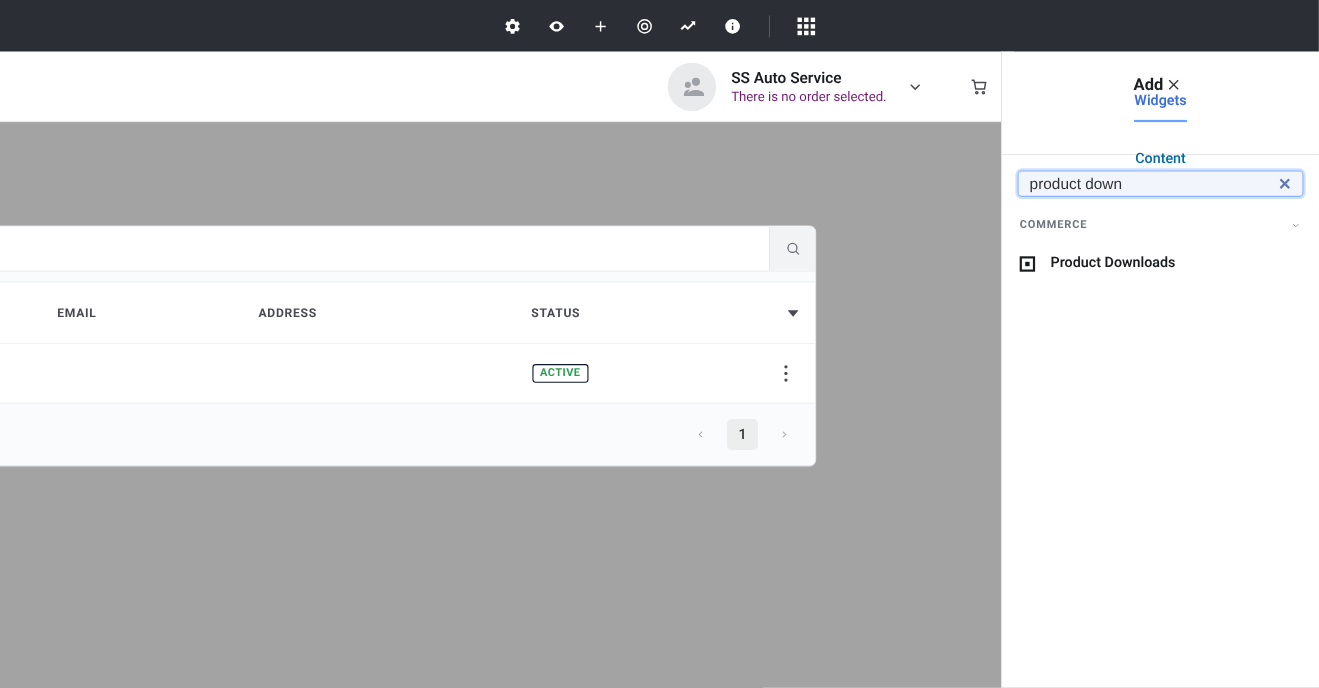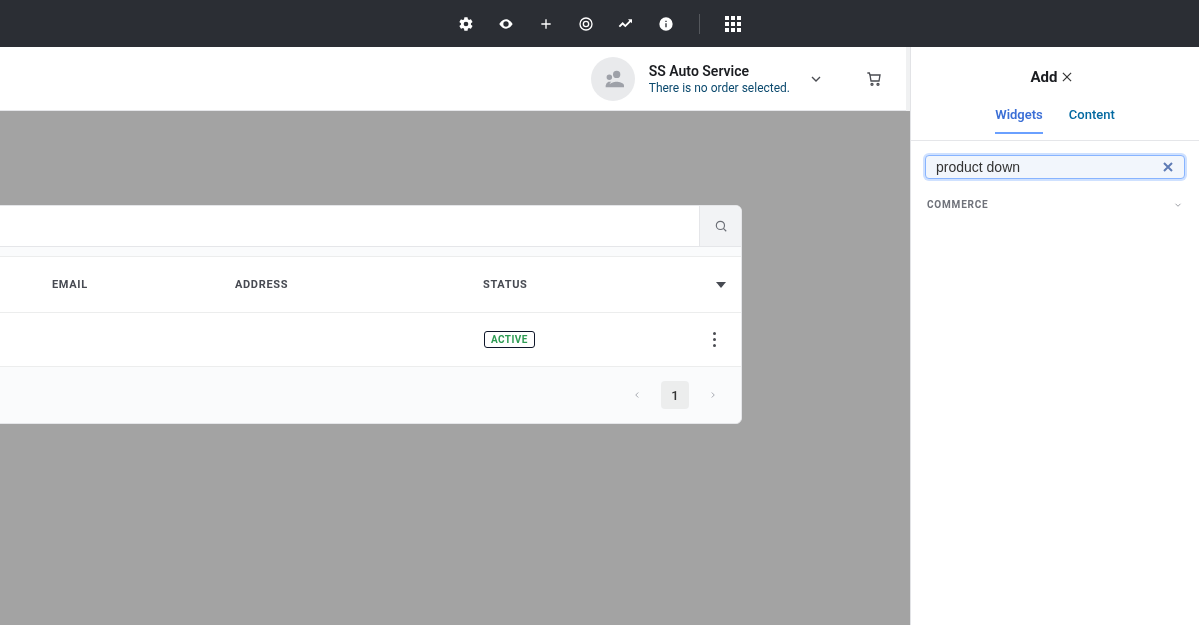--- a/index.html
+++ b/index.html
@@ -13,21 +13,21 @@
     .grid-dots { display: grid; grid-template-columns: repeat(3, 4px); grid-template-rows: repeat(3, 4px); gap: 2px; }
     .grid-dots span { background: #fff; width: 4px; height: 4px; }
 
     
     .header-strip { height: 64px; background: #ffffff; border-bottom: 1px solid #e5e6e9; display: flex; align-items: center; padding: 0 20px; }
     .header-strip .spacer { flex: 1; }
     .account { display: flex; align-items: center; gap: 14px; }
     .avatar { width: 44px; height: 44px; border-radius: 50%; background: #e9eaec; display: flex; align-items: center; justify-content: center; }
     .avatar svg { width: 22px; height: 22px; fill: #9ea1a8; }
     .account-text .name { font-size: 14px; font-weight: 600; color: #1b1d21; }
-    .account-text .sub { font-size: 12px; color: #0c4a6e; margin-top: 2px; }
+    .account-text .sub { font-size: 12px; color: #701a75; margin-top: 2px; }
     .chevron-btn, .cart-btn { width: 24px; height: 24px; display: flex; align-items: center; justify-content: center; cursor: pointer; }
     .chevron-btn svg, .cart-btn svg { width: 16px; height: 16px; fill: none; stroke: #4a4c52; stroke-width: 2; }
 
     
     .main { position: absolute; left: 0; top: 111px; right: 289px; bottom: 0; background: #a3a3a3; }
 
     
     .card { position: absolute; right: 168px; left: -380px; top: 94px; background: #ffffff; border: 1px solid #e5e6e9; border-radius: 6px; }
 
     .search-row { display: flex; border-bottom: 1px solid #e5e6e9; }
@@ -55,21 +55,21 @@
     .pager .arrow svg { width: 10px; height: 10px; fill: none; stroke: #9ea1a8; stroke-width: 2.2; }
     .pager .page { width: 28px; height: 28px; background: #eceded; border-radius: 4px; display: flex; align-items: center; justify-content: center; font-size: 13px; color: #333; font-weight: 500; }
 
     
     .sidepanel { position: absolute; right: 0; top: 47px; bottom: 0; width: 289px; background: #ffffff; border-left: 1px solid #e2e3e6; display: flex; flex-direction: column; }
     .side-header { height: 60px; display: flex; align-items: center; justify-content: center; padding: 0 18px 0 16px; }
     .side-header .title { font-size: 15px; font-weight: 700; color: #1b1d21; }
     .close-btn { cursor: pointer; width: 20px; height: 20px; display: flex; align-items: center; justify-content: center; }
     .close-btn svg { width: 14px; height: 14px; fill: none; stroke: #333; stroke-width: 2; }
 
-    .tabs { display: flex; justify-content: center; gap: 26px; border-bottom: 1px solid #e5e6e9; height: 34px; align-items: flex-start; }
+    .tabs { display: flex; justify-content: center; gap: 26px; border-bottom: 1px solid #e5e6e9; height: 34px; align-items: center; flex-direction: column; }
     .tab { font-size: 13px; color: #0369a1; padding-bottom: 10px; cursor: pointer; border-bottom: 2px solid transparent; font-weight: 500; }
     .tab.active { color: #3b6fd6; border-bottom-color: #6aa0ff; font-weight: 600; }
 
     .side-search-wrap { padding: 14px 14px 12px; }
     .side-search { position: relative; border: 1px solid #88b4ff; box-shadow: 0 0 0 2px #cfe1ff; border-radius: 4px; background: #f2f6fc; display: flex; align-items: center; height: 24px; padding: 0 28px 0 10px; }
     .side-search input { border: none; outline: none; background: transparent; width: 100%; font-size: 14px; color: #333; }
     .clear-btn { position: absolute; right: 8px; width: 16px; height: 16px; cursor: pointer; display: flex; align-items: center; justify-content: center; }
     .clear-btn svg { width: 10px; height: 10px; fill: #5e7bb5; }
 
     .section-head { display: flex; align-items: center; justify-content: space-between; padding: 4px 16px 10px; text-align: right; }
@@ -126,21 +126,21 @@
         <span></span>
         <span></span>
         <span></span>
         <span></span>
         <span></span>
         <span></span>
       </div>
   </div>
 </div>
 
-<div class="header-strip" style="position:absolute; left:0; right:293px; top:47px;">
+<div class="header-strip" style="position:absolute; left:0; right:277px; top:47px;">
   <div class="spacer"></div>
   <div class="account">
     <div class="avatar">
       <svg viewBox="0 0 24 24">
           <path d="M16 11a4 4 0 1 0-4-4 4 4 0 0 0 4 4Zm-8 2a3 3 0 1 0-3-3 3 3 0 0 0 3 3Zm8 2c-2.67 0-8 1.34-8 4v2h16v-2c0-2.66-5.33-4-8-4Zm-8 0c-.3 0-.62 0-.95.05A5.4 5.4 0 0 0 4 19v2h4v-2a6.2 6.2 0 0 1 2.2-4.4A13 13 0 0 0 8 15Z"></path>
         </svg>
     </div>
     <div class="account-text">
       <div class="name">SS Auto Service</div>
       <div class="sub">There is no order selected.</div>
@@ -232,13 +232,19 @@
     </div>
   </div>
   <div class="section-head">
     <div class="label">COMMERCE</div>
     <div class="chev">
       <svg viewBox="0 0 24 24">
           <polyline points="6 9 12 15 18 9"></polyline>
         </svg>
     </div>
   </div>
+  <div class="result-item">
+    <div class="result-icon">
+        <span></span>
+      </div>
+    <div class="result-label">Product Downloads</div>
+  </div>
 </div>
 
 </body></html>

